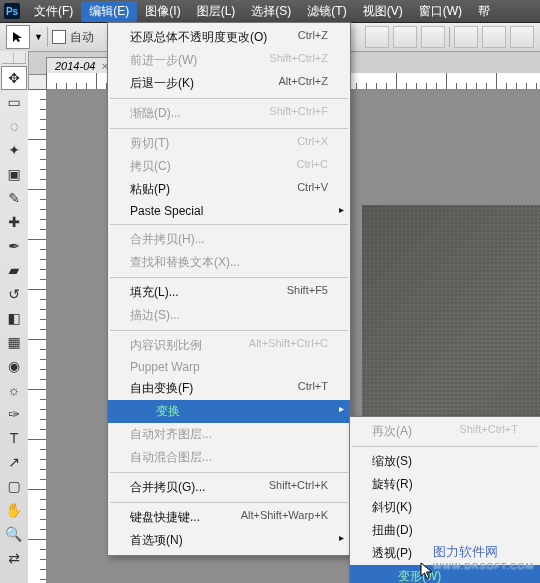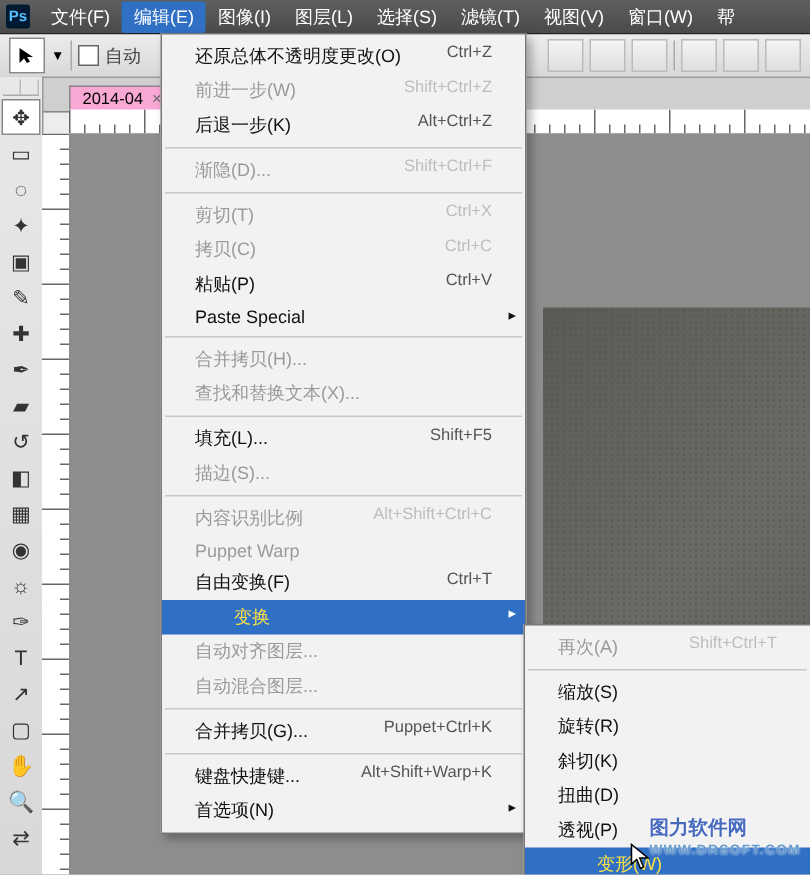--- a/index.html
+++ b/index.html
@@ -7,47 +7,47 @@
   .ps-logo { width:16px; height:16px; background:#001a33; color:#5bc0ff; font-weight:bold; font-size:10px; display:flex; align-items:center; justify-content:center; margin-right:6px; border-radius:2px; }
   .menu-item { padding:2px 8px; cursor:default; border-radius:2px; }
   .menu-item.active { background:#2f6fc4; }
   .optbar { background:linear-gradient(#ececec,#d8d8d8); height:28px; border-bottom:1px solid #999; display:flex; align-items:center; padding:0 6px; gap:4px; }
   .arrow-tool { width:22px; height:22px; background:#fff; border:1px solid #888; display:flex; align-items:center; justify-content:center; }
   .sep { width:1px; height:20px; background:#aaa; }
   .chk { width:12px; height:12px; border:1px solid #666; background:#fff; display:inline-block; }
   .opt-label { color:#444; }
   .align-btn { width:22px; height:20px; border:1px solid #bbb; background:linear-gradient(#f4f4f4,#dedede); }
   .tabbar { background:#cfcfcf; height:22px; border-bottom:1px solid #888; display:flex; align-items:flex-end; padding:0 46px; }
-  .doc-tab { background:#f9a8d4; border:1px solid #888; border-bottom:none; padding:2px 10px 2px 8px; font-size:11px; display:flex; align-items:center; gap:6px; }
+  .doc-tab { background:#e5e5e5; border:1px solid #888; border-bottom:none; padding:2px 10px 2px 8px; font-size:11px; display:flex; align-items:center; gap:6px;font-style:italic; }
   .tab-x { font-family:Arial; color:#666; cursor:default; }
   .toolbox { position:absolute; top:51px; left:0; width:28px; background:linear-gradient(#e8e8e8,#d8d8d8); border-right:1px solid #999; height:532px; display:flex; flex-direction:column; align-items:center; padding-top:2px; gap:0; }
   .tool { width:24px; height:22px; display:flex; align-items:center; justify-content:center; color:#333; font-size:14px; cursor:default; border:1px solid transparent; margin:0 2px; }
   .tool.sel { background:#fff; border:1px solid #888; }
   .toolbox-tabs { width:24px; height:10px; display:flex; border-bottom:1px solid #aaa; margin-bottom:2px; }
   .toolbox-tabs span{ flex:1; border-right:1px solid #bbb; }
   .rulerx { position:absolute; top:73px; left:46px; right:0; height:16px; background:#fff; border-bottom:1px solid #888; font-size:8px; color:#333; overflow:hidden; }
   .rulery { position:absolute; top:89px; left:28px; width:18px; bottom:0; background:#fff; border-right:1px solid #888; font-size:8px; overflow:hidden; }
   .tick { position:absolute; border-left:1px solid #666; height:16px; top:0; }
   .ticky { position:absolute; border-top:1px solid #666; width:18px; left:0; }
   .canvas { position:absolute; top:89px; left:46px; right:0; bottom:0; background:#8d8d8d; }
   .photo { position:absolute; top:116px; left:316px; width:224px; height:320px; background:linear-gradient(135deg,#5a5a56,#6b6b66,#5f5f5a); overflow:hidden; }
   .photo::before { content:""; position:absolute; inset:0; background-image:radial-gradient(circle,#4f4f4b 1px,transparent 1px); background-size:4px 4px; opacity:.6;}
   .menu { position:absolute; top:22px; left:107px; width:242px; background:#f2f2f2; border:1px solid #777; box-shadow:3px 3px 6px rgba(0,0,0,.3); padding:3px 0; }
   .mi { display:flex; justify-content:space-between; padding:3px 22px 3px 22px; color:#111; cursor:default; position:relative; font-size:12px; }
   .mi.disabled { color:#9a9a9a; }
-  .mi.hl { background:#2f6fc4; color:#fde047;padding-left:48px; }
+  .mi.hl { background:#2f6fc4; color:#86efac;padding-left:48px; }
   .mi .sc { color:#555; font-size:11px; }
   .mi.disabled .sc { color:#bdbdbd; }
   .mi.sub::after { content:"▸"; position:absolute; right:6px; font-size:10px; }
   .mi.hl.sub::after{ color:#fff;}
   .msep { height:1px; background:#c8c8c8; margin:3px 2px; }
   .submenu { position:absolute; top:416px; left:349px; width:190px; background:#f2f2f2; border:1px solid #777; box-shadow:3px 3px 6px rgba(0,0,0,.3); padding:3px 0; }
   .cursor { position:absolute; top:562px; left:420px; width:14px; height:18px; pointer-events:none; }
   .cursor svg { width:14px; height:18px; }
-  .wm { position:absolute; bottom:12px; right:6px; color:rgba(40,80,180,.85); font-size:13px; font-weight:bold; text-shadow:0 0 2px #fff; pointer-events:none; }
+  .wm { position:absolute; bottom:12px; right:6px; color:rgba(40,80,180,.85); font-size:13px; font-weight:normal; text-shadow:0 0 2px #fff; pointer-events:none; }
   .wm small{display:block;font-size:9px;color:#69c;letter-spacing:1px;}
 </style>
 </head>
 <body>
 
 <div class="menubar">
   <div class="ps-logo">Ps</div>
   <div class="menu-item">文件(F)</div>
   <div class="menu-item active">编辑(E)</div>
   <div class="menu-item">图像(I)</div>
@@ -291,21 +291,21 @@
     </div>
     <div class="mi disabled">
       <span>自动对齐图层...</span>
     </div>
     <div class="mi disabled">
       <span>自动混合图层...</span>
     </div>
     <div class="msep"></div>
     <div class="mi">
       <span>合并拷贝(G)...</span>
-      <span class="sc">Puppet+Ctrl+K</span>
+      <span class="sc">Shift+Ctrl+K</span>
     </div>
     <div class="msep"></div>
     <div class="mi">
       <span>键盘快捷键...</span>
       <span class="sc">Alt+Shift+Warp+K</span>
     </div>
     <div class="mi sub">
       <span>首选项(N)</span>
     </div>
   </div>

